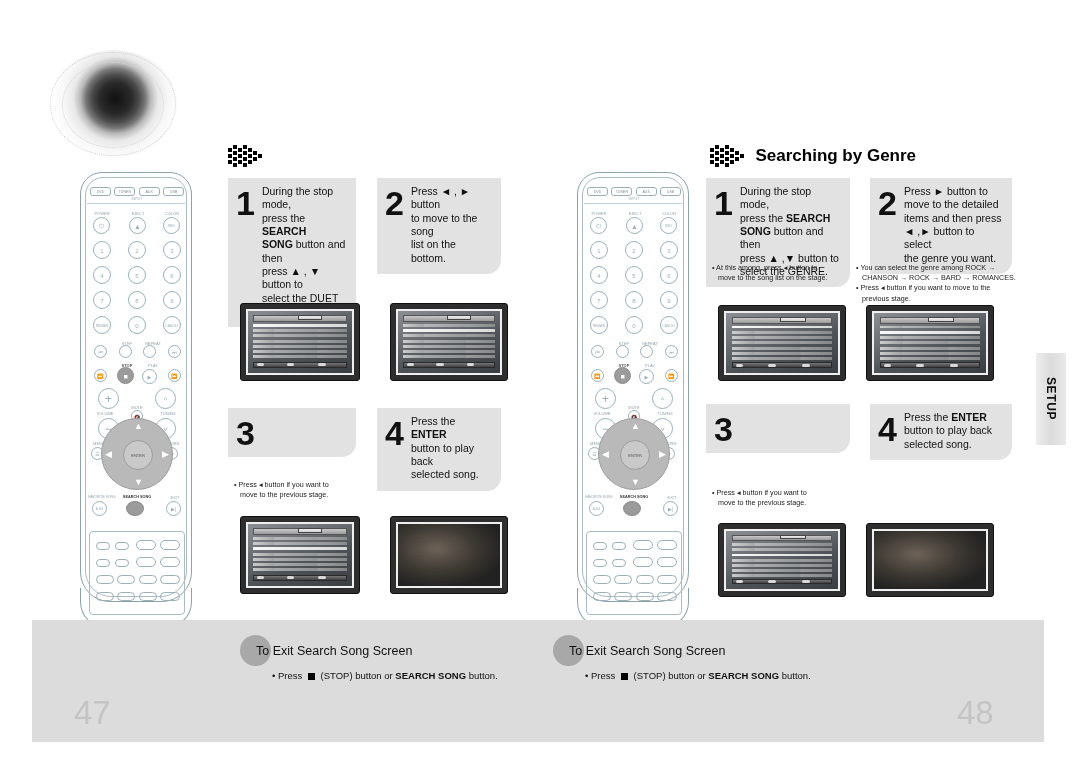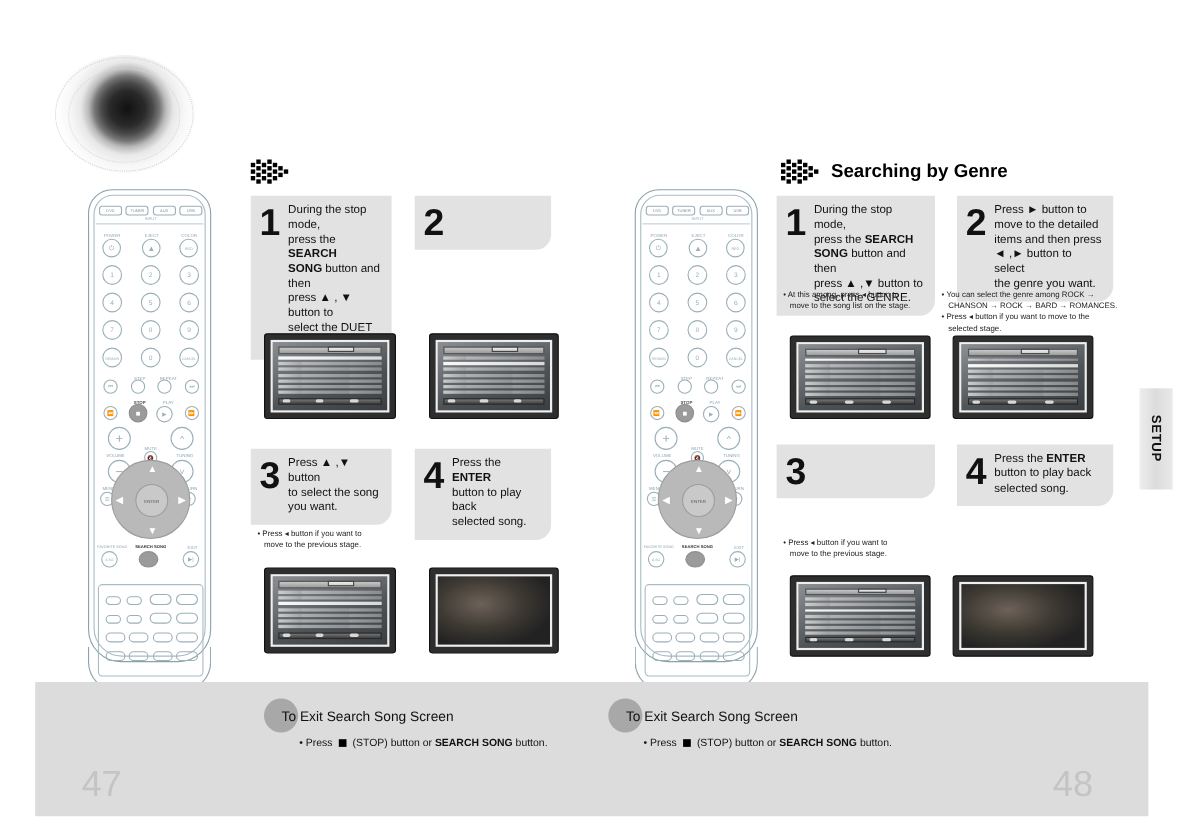--- a/index.html
+++ b/index.html
@@ -355,20 +355,21 @@
       <div class="botbar">
           <u style="left:3%"></u>
           <u style="left:36%"></u>
           <u style="left:70%"></u>
         </div>
     </div>
   </div>
 
   <div class="step-box" style="left:345px; top:28px; width:124px;">
     <span class="step-num">2</span>
+    <span class="step-txt">Press ◄ , ► button<br>to move to the song<br>list on the bottom.</span>
   </div>
   <div class="tv" style="left:358px; top:153px; width:118px; height:78px;">
     <div class="tvscr menu">
       <div class="tbar">
           <span class="tab"></span>
         </div>
       <div class="rows">
         <i></i>
           <i class="hl"></i>
           <i></i>
@@ -380,21 +381,20 @@
       <div class="botbar">
           <u style="left:3%"></u>
           <u style="left:36%"></u>
           <u style="left:70%"></u>
         </div>
     </div>
   </div>
 
   <div class="step-box" style="left:196px; top:258px; width:128px;">
     <span class="step-num">3</span>
-    <span class="step-txt">Press ▲ ,▼ button<br>to select the song<br>you want.</span>
   </div>
   <div class="note" style="left:202px; top:330px; width:140px;">
     <span>• Press ◂  button if you want to</span>
     <span class="ind">move to the previous stage.</span>
   </div>
   <div class="tv" style="left:208px; top:366px; width:120px; height:78px;">
     <div class="tvscr menu">
       <div class="tbar">
           <span class="tab"></span>
         </div>
@@ -553,21 +553,21 @@
   </div>
 
   <div class="step-box" style="left:304px; top:28px; width:142px;">
     <span class="step-num">2</span>
     <span class="step-txt">Press ► button to<br>move to the detailed<br>items and then press<br>◄ ,► button to select<br>the genre you want.</span>
   </div>
   <div class="note" style="left:290px; top:113px; width:182px;">
     <span>• You can select the genre among ROCK →</span>
     <span class="ind sm">CHANSON → ROCK → BARD → ROMANCES.</span>
     <span class="ind" style="padding-left:0">• Press ◂  button if you want to move to the</span>
-    <span class="ind">selected stage.</span>
+    <span class="ind">previous stage.</span>
   </div>
   <div class="tv" style="left:300px; top:155px; width:128px; height:76px;">
     <div class="tvscr menu">
       <div class="tbar">
           <span class="tab"></span>
         </div>
       <div class="rows">
         <i></i>
           <i class="hl"></i>
           <i></i>

